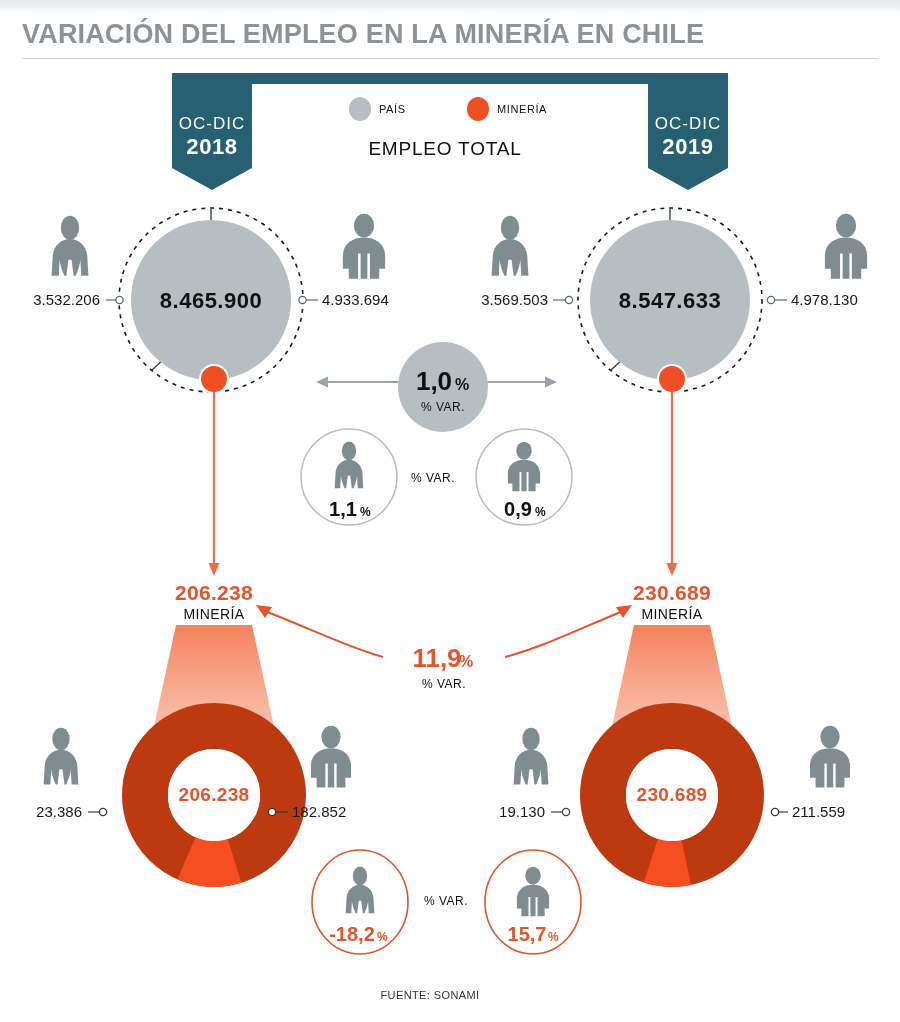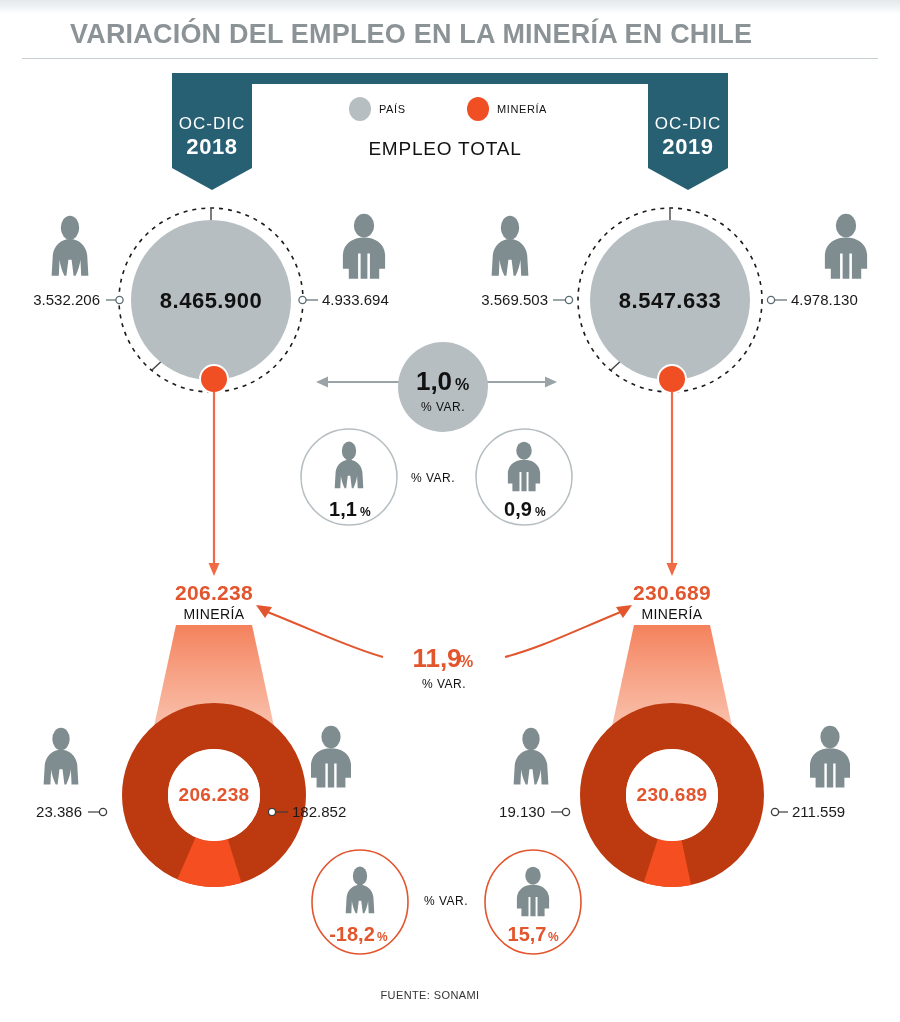--- a/index.html
+++ b/index.html
@@ -14,21 +14,20 @@
   
   #top-gradient {
     position:absolute; left:0; top:0; width:900px; height:14px;
     background: linear-gradient(to bottom, #e3e8ea 0%, #f2f5f6 60%, #ffffff 100%);
   }
   #page-title {
     position:absolute; left:22px; top:19px;
     font-size: 27px; font-weight: bold; letter-spacing: 0.2px;
     color: #8c9396;
     white-space: nowrap;
-    margin-left: 48px;
   }
   #title-rule {
     position:absolute; left:22px; top:58px; width:856px; height:1px;
     background:#c9d0d3;
   }
   
   #canvas { position:absolute; left:0; top:0; width:900px; height:1022px; }
 
   .num-label { font-family:"Liberation Sans", sans-serif; font-size:15px; fill:#1a1a1a; }
   .big-num   { font-family:"Liberation Sans", sans-serif; font-size:22px; font-weight:bold; fill:#111; letter-spacing:0.5px;}

